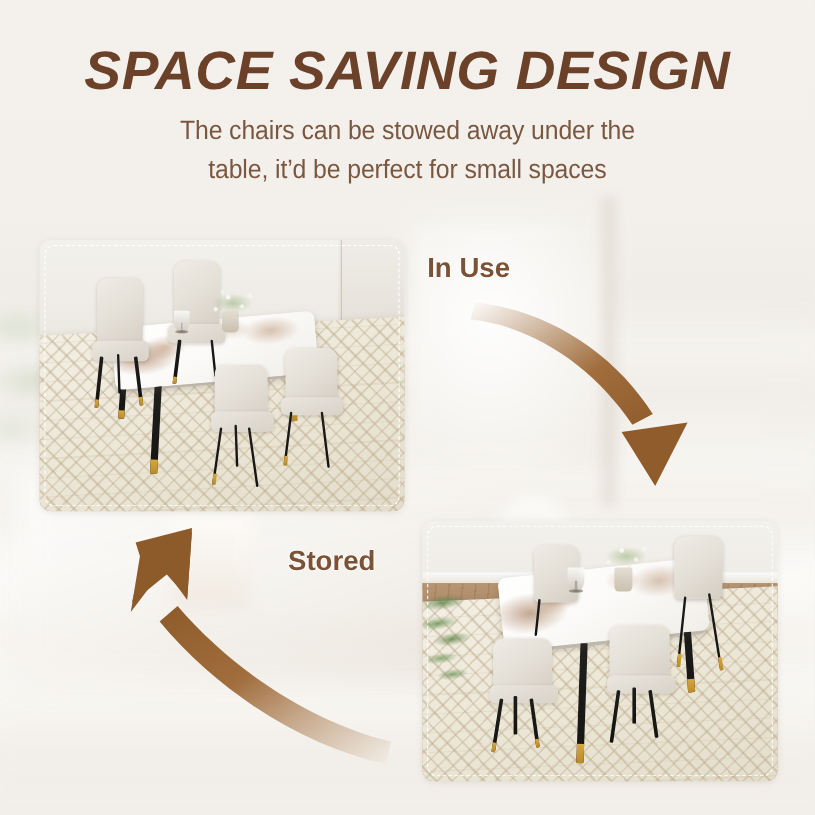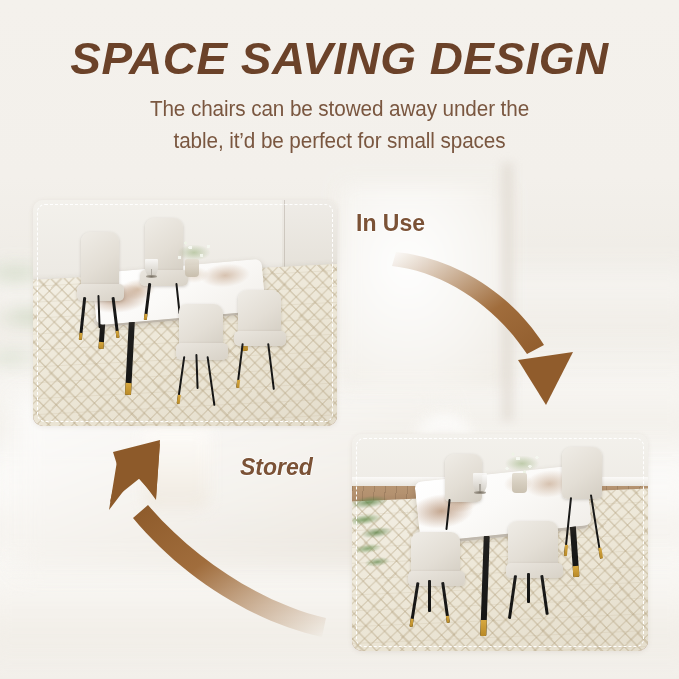--- a/index.html
+++ b/index.html
@@ -350,21 +350,21 @@
     line-height: 28px;
     color: #7b5236;
     white-space: nowrap;
     text-shadow:
       0 1px 0 rgba(255,255,255,.85),
       0 -1px 0 rgba(255,255,255,.6),
       1px 0 0 rgba(255,255,255,.6),
       -1px 0 0 rgba(255,255,255,.6);
   }
   .label-inuse  { left: 356px; top: 209px; }
-  .label-stored { left: 240px; top: 453px; font-style: italic; }
+  .label-stored { left: 240px; top: 453px; }
 
   
   .arrows {
     position: absolute; inset: 0;
     z-index: 7;
     pointer-events: none;
   }
 </style>
 </head>
 <body>

